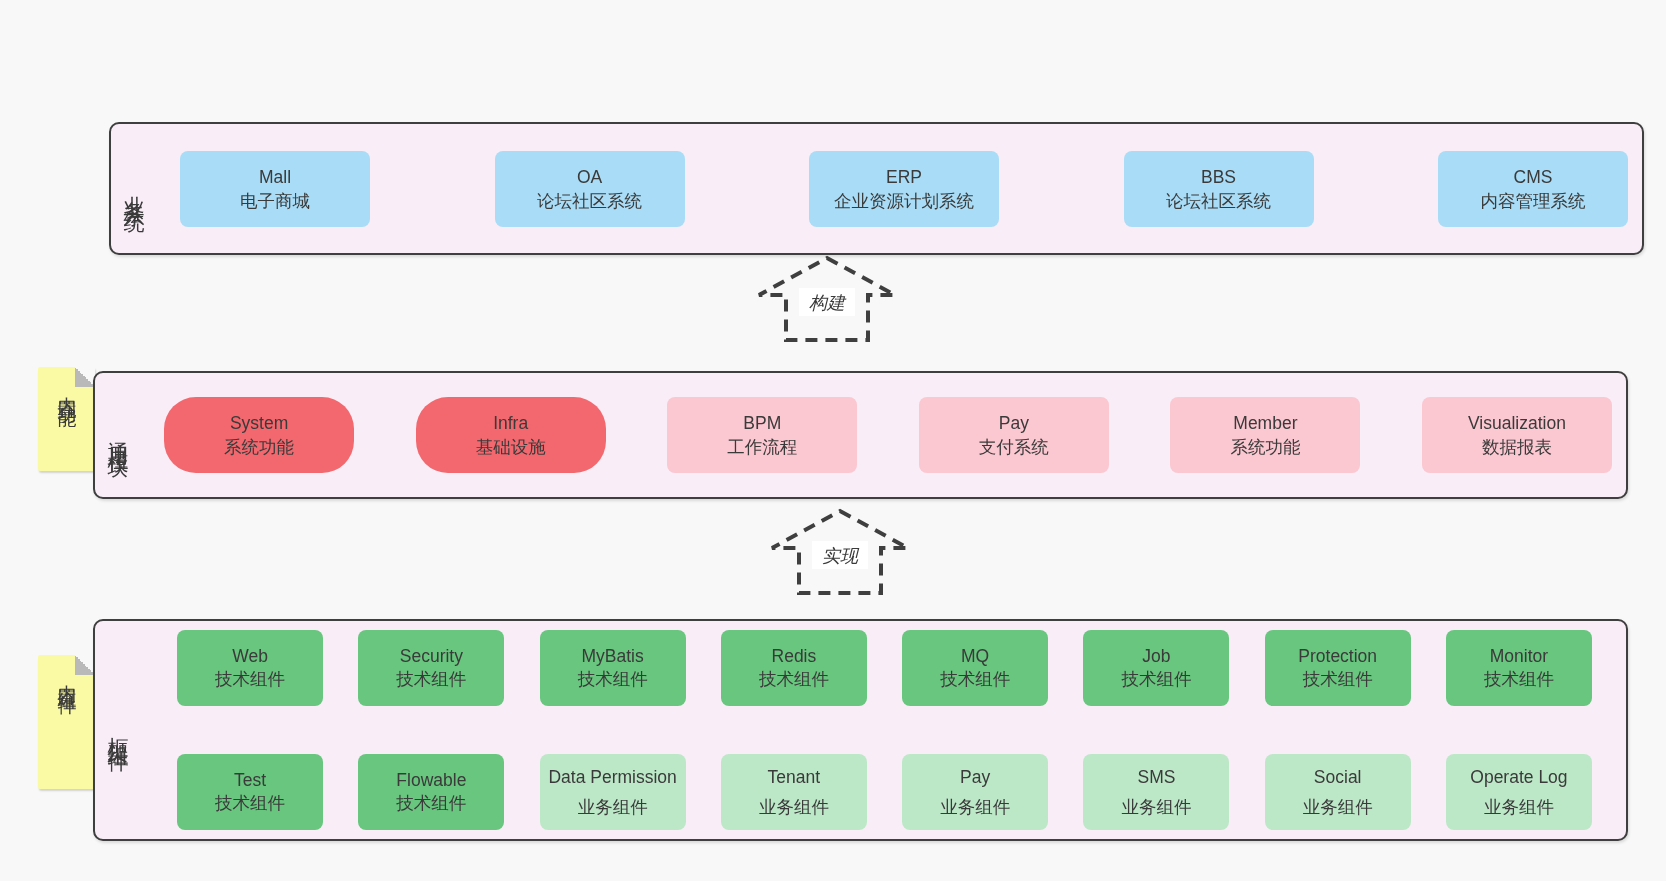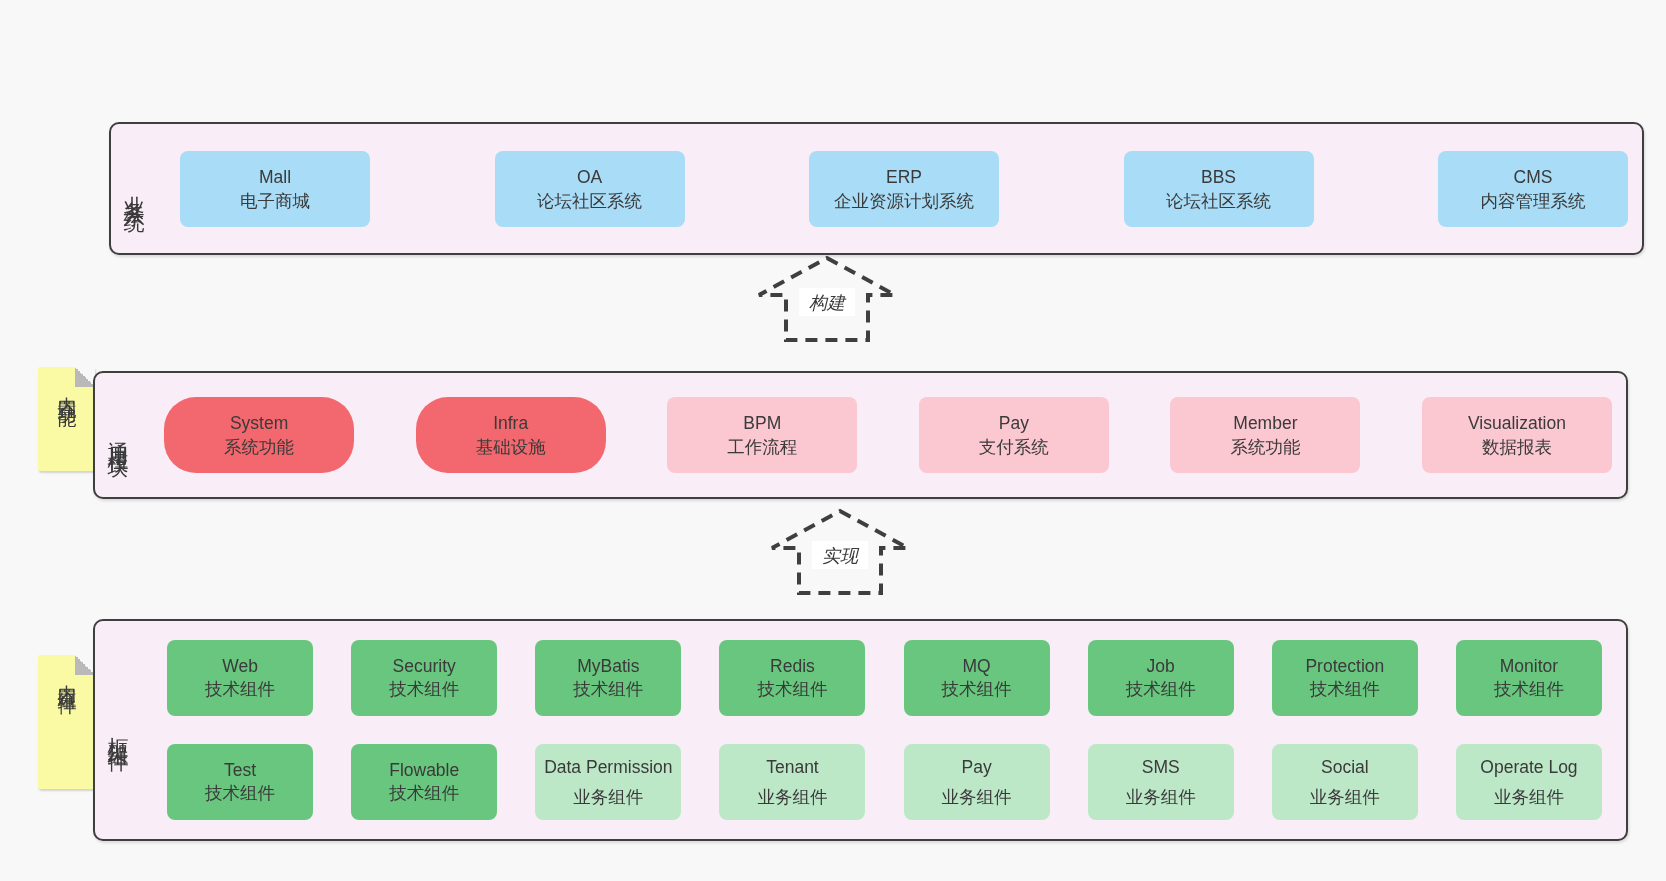--- a/index.html
+++ b/index.html
@@ -55,21 +55,21 @@
     align-items:center;
     margin:0 14px 0 34px;
   }
   .rows{
     flex:1;
     display:flex;
     flex-direction:column;
     gap:28px;
     margin:0 24px 0 28px;
   }
-  .rows .boxes{margin:0;padding-left:9px;}
+  .rows .boxes{margin:10px;padding-left:9px;}
   .box{
     height:76px;
     border-radius:8px;
     display:flex;
     flex-direction:column;
     justify-content:center;
     align-items:center;
     text-align:center;
     font-size:17.5px;
     line-height:24px;

